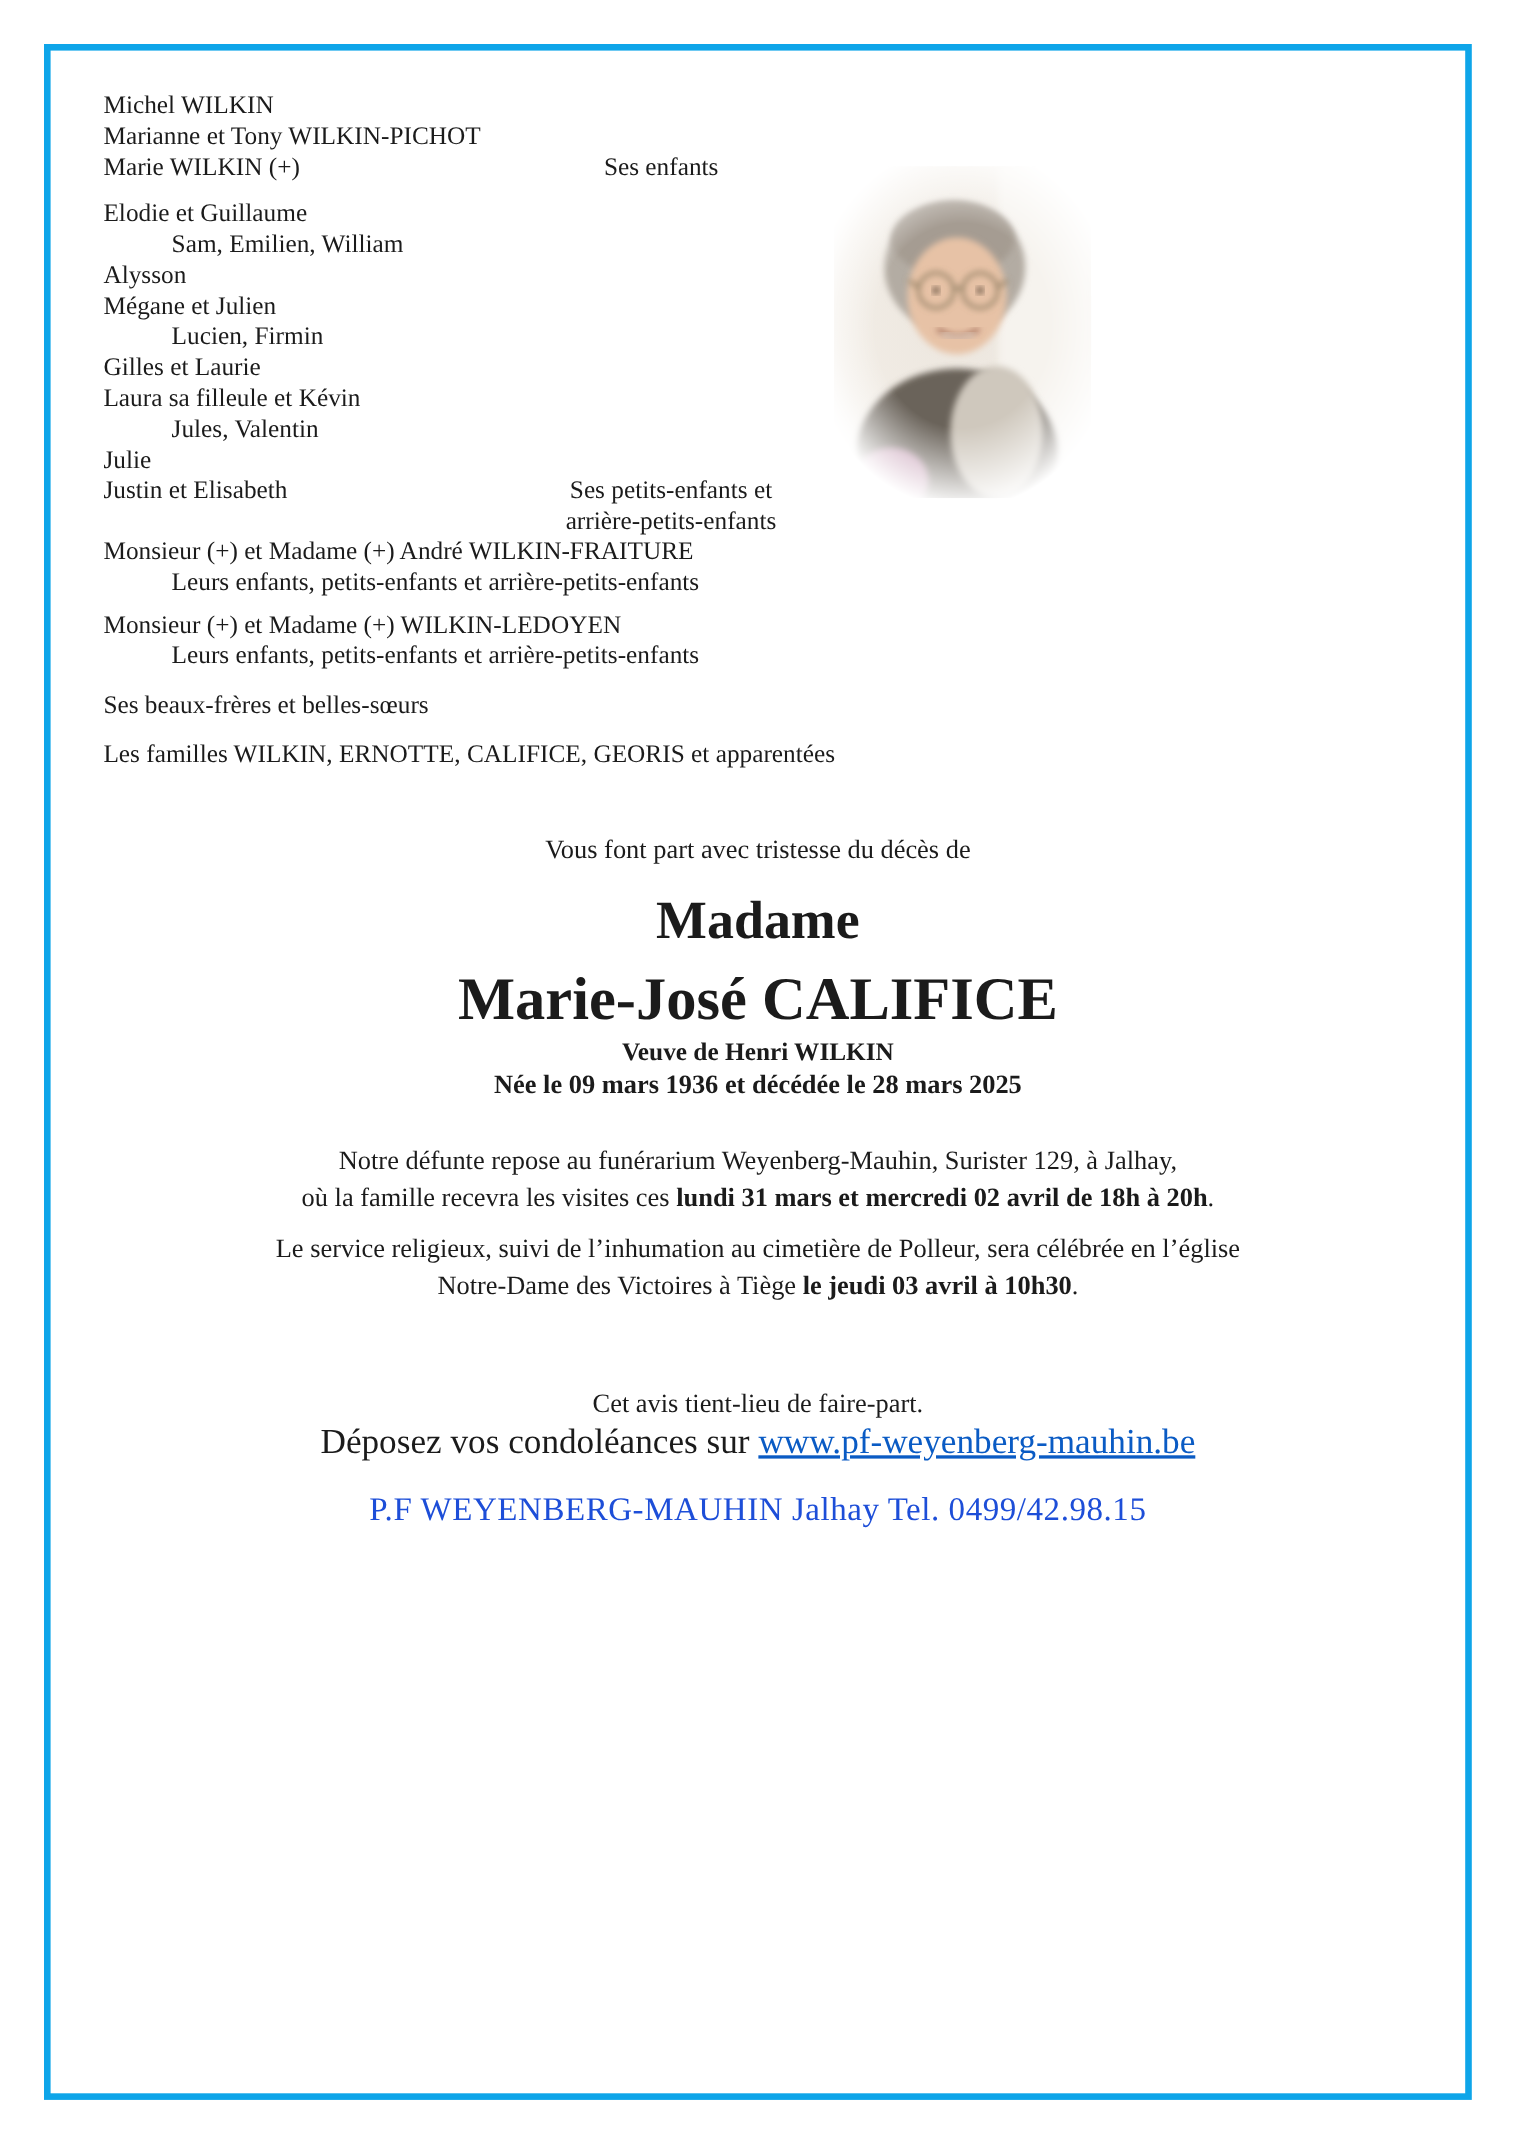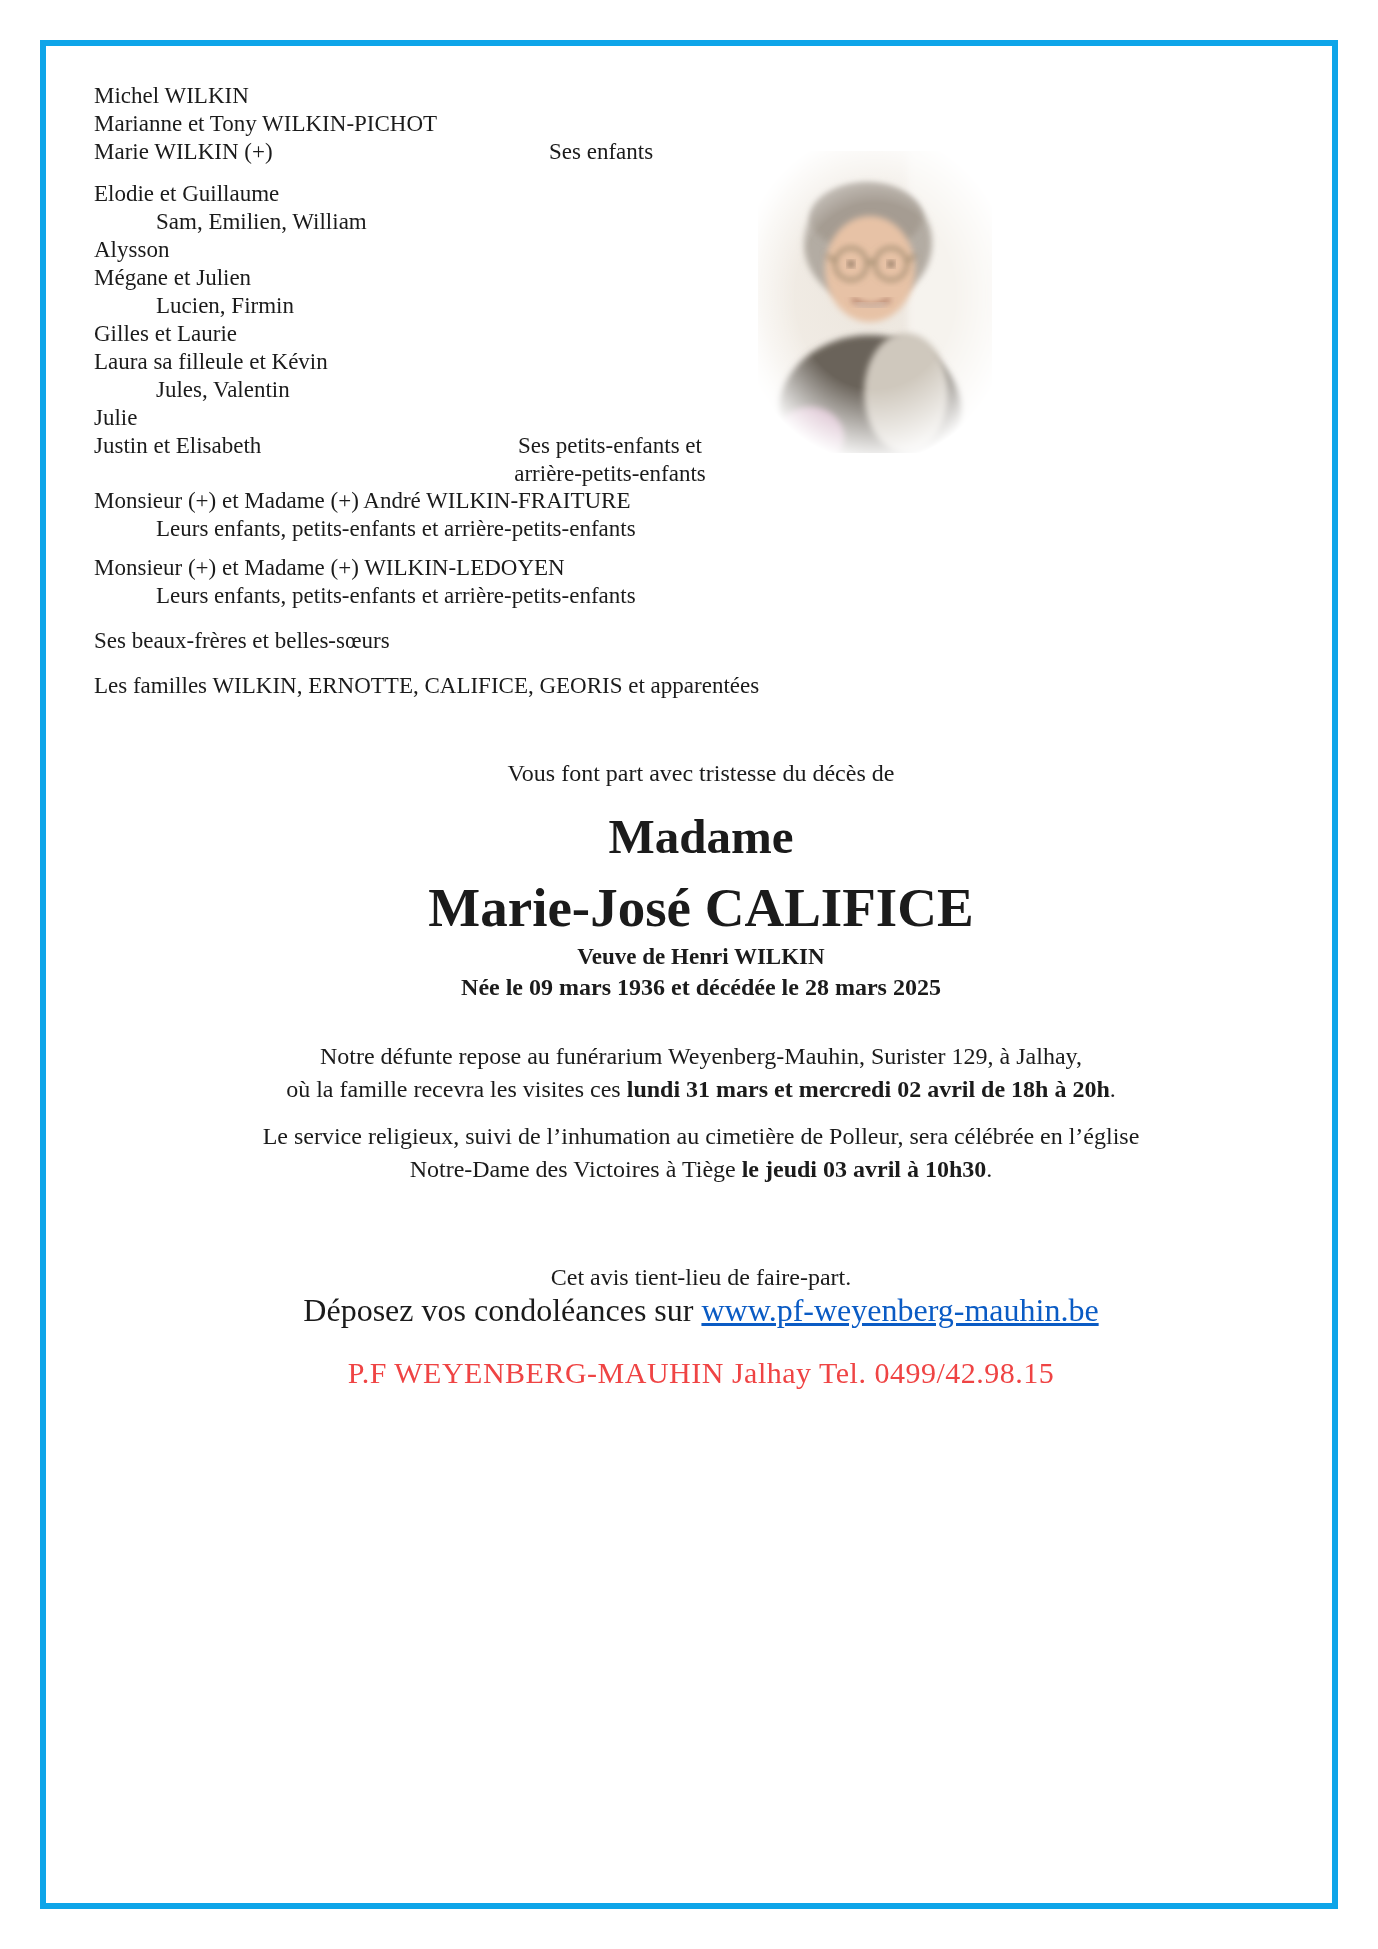--- a/index.html
+++ b/index.html
@@ -50,21 +50,21 @@
     position: absolute;
     left: 712px; top: 105px;
     width: 234px; height: 302px;
     -webkit-mask-image: radial-gradient(ellipse 62% 56% at 50% 48%, #000 55%, transparent 98%);
     mask-image: radial-gradient(ellipse 62% 56% at 50% 48%, #000 55%, transparent 98%);
   }
   .photo svg { display: block; }
 
   
   .centered {
-    position: absolute; left: 12px; width: 100%;
+    position: absolute; left: 0; width: 100%;
     text-align: center;
     font-family: Liberation Serif, serif;
   }
   .intro      { top: 712px; font-size: 24px; line-height: 30px; }
   .title1     { top: 760px; font-size: 49px; line-height: 62px; font-weight: bold; }
   .title2     { top: 828px; font-size: 55px; line-height: 68px; font-weight: bold; }
   .subtitle1  { top: 896px; font-size: 23px; line-height: 30px; font-weight: bold; }
   .subtitle2  { top: 926px; font-size: 24px; line-height: 30px; font-weight: bold; }
   .para       { font-size: 24px; line-height: 33px; }
   .visitation { top: 994px; }
@@ -73,21 +73,21 @@
   .notice     { top: 1216px; font-size: 24px; line-height: 30px; }
   .condolences{ top: 1248px; font-size: 32px; line-height: 32px; }
   .condolences a, .condolences .link {
     color: #0a5bc4;
     text-decoration: underline;
     cursor: pointer;
   }
   .footer-line {
     top: 1308px;
     font-size: 30px; line-height: 38px;
-    color: #ef4444;
+    color: #1d4ed8;
     letter-spacing: 0.5px;
   }
   .bold { font-weight: bold; }
 </style>
 </head>
 <body>
 
 <div class="sheet">
   <div class="frame">
 

